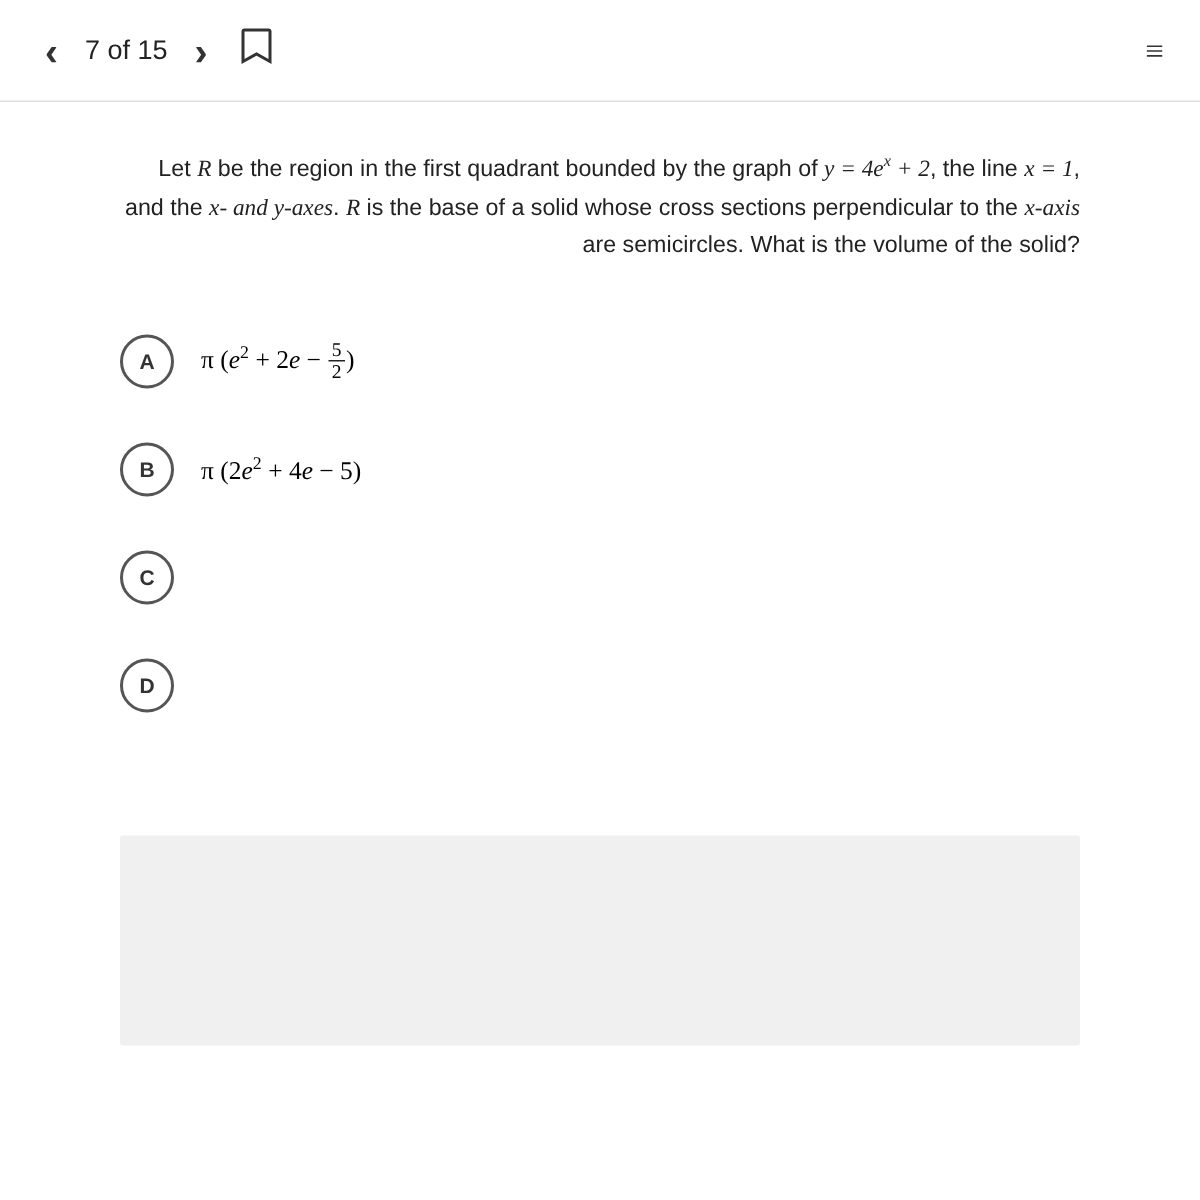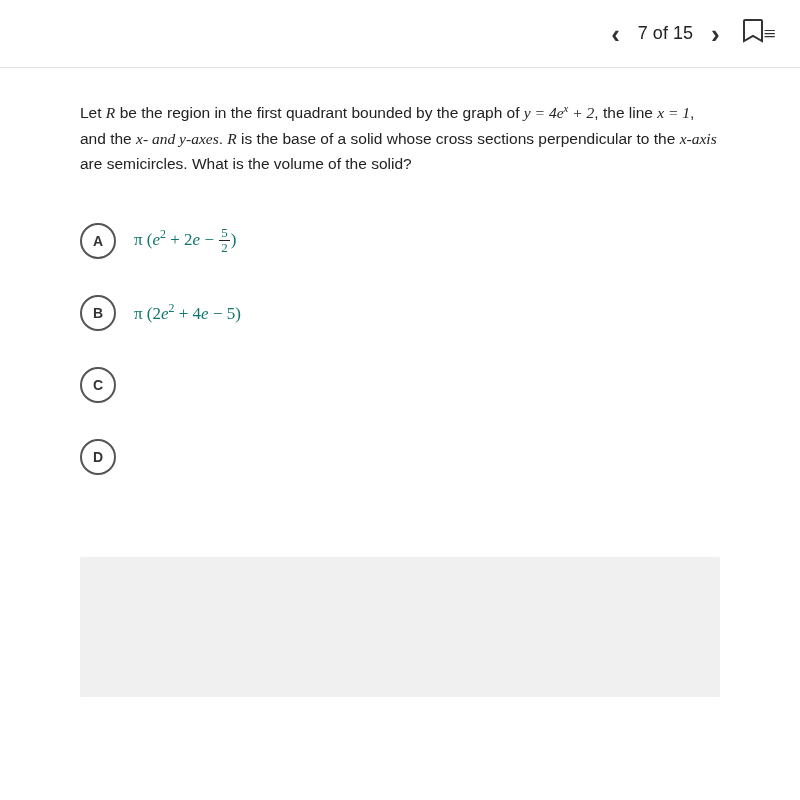--- a/index.html
+++ b/index.html
@@ -20,21 +20,20 @@
       height: 68px;
       border-bottom: 1px solid #e0e0e0;
       background: #fff;
     }
 
     .nav-left {
       display: flex;
       align-items: center;
       gap: 8px;
       flex: 1;
-      justify-content: flex-end;
     }
 
     .nav-btn {
       background: none;
       border: none;
       cursor: pointer;
       padding: 6px;
       color: #333;
       font-size: 20px;
       display: flex;
@@ -70,20 +69,21 @@
     .content {
       padding: 32px 80px 32px 80px;
     }
 
     .question-text {
       font-family: Arial, sans-serif;
       font-size: 15.5px;
       line-height: 1.65;
       color: #222;
       margin-bottom: 28px;
+      text-align: right;
     }
 
     
     .math {
       font-family: Georgia, 'Times New Roman', serif;
       font-style: italic;
     }
 
     
     .options {
@@ -112,21 +112,21 @@
       color: #333;
       flex-shrink: 0;
       cursor: pointer;
       background: #fff;
     }
 
     .option-content {
       margin-left: 18px;
       font-family: Georgia, 'Times New Roman', serif;
       font-size: 17px;
-      color: #0f766e;
+      color: #000000;
       line-height: 1.4;
     }
 
     
     .frac {
       display: inline-flex;
       flex-direction: column;
       align-items: center;
       vertical-align: middle;
       font-size: 13px;

